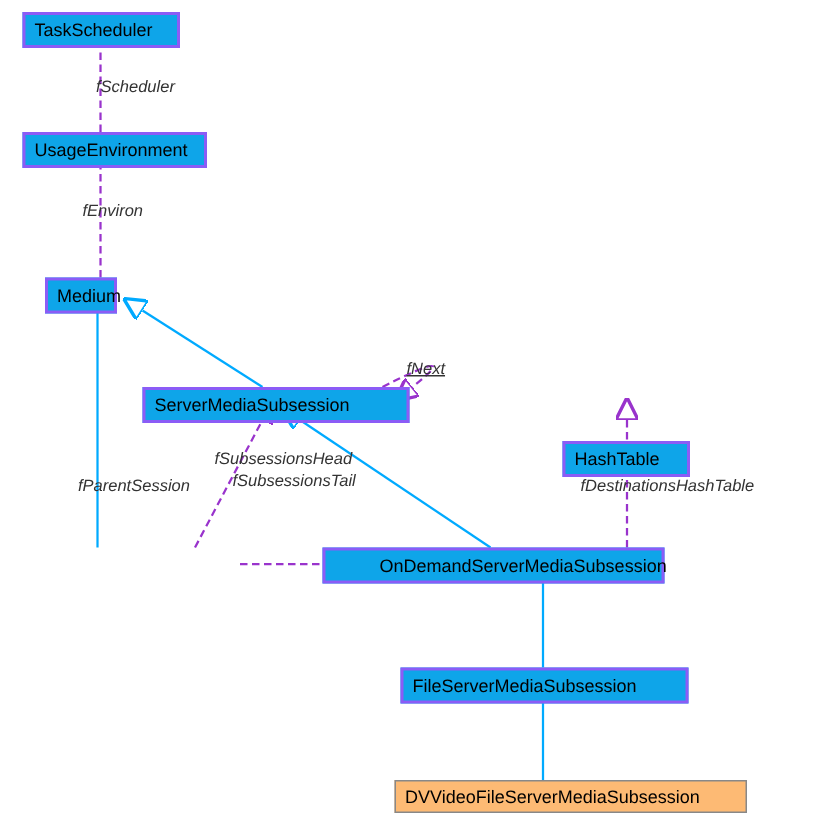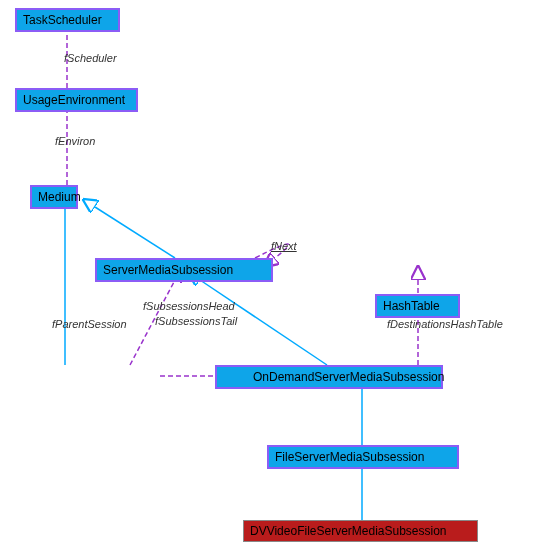--- a/index.html
+++ b/index.html
@@ -20,22 +20,23 @@
     .node {
       position: absolute;
       border: 2px solid #8b5cf6;
       background: #0ea5e9;
       padding: 3px 6px;
       font-size: 12px;
       white-space: nowrap;
       color: #000;
     }
     .node.highlight {
-      background: #b91c1c;
+      background: #fdba74;
       border: 1px solid #888;
+      margin-left: 20px;
     }
     svg.arrows {
       position: absolute;
       top: 0; left: 0;
       width: 543px;
       height: 553px;
       pointer-events: none;
     }
     .label {
       position: absolute;

